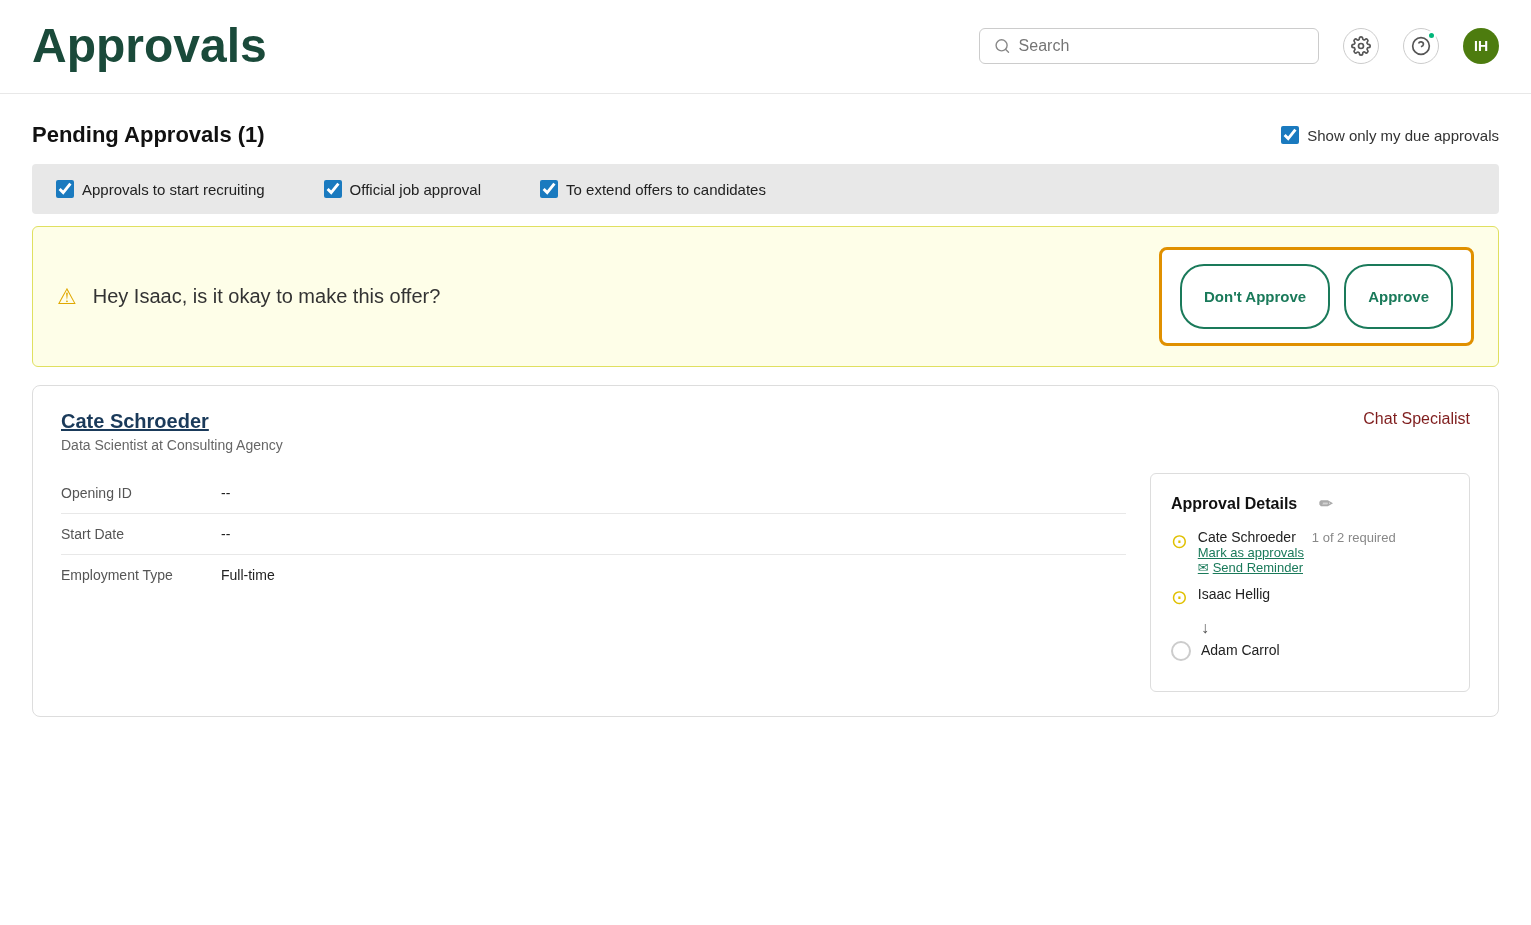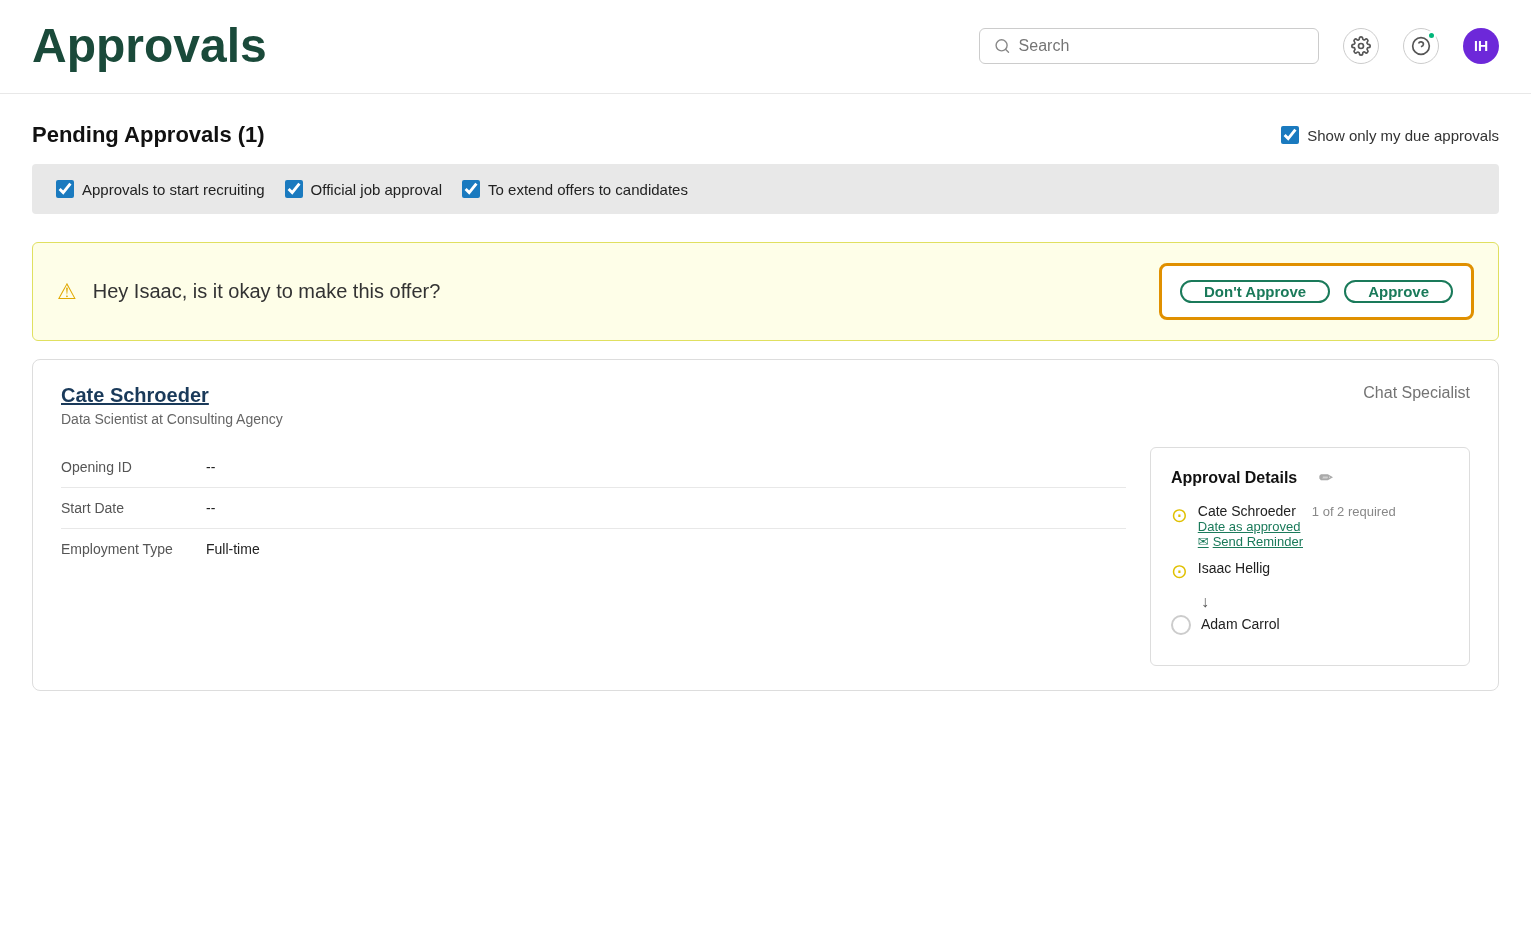--- a/index.html
+++ b/index.html
@@ -4,48 +4,48 @@
   <style>
     * { box-sizing: border-box; margin: 0; padding: 0; }
     body { font-family: -apple-system, BlinkMacSystemFont, 'Segoe UI', sans-serif; background: #fff; color: #222; }
 
     .header { display: flex; align-items: center; justify-content: space-between; padding: 18px 32px 20px 32px; border-bottom: 1px solid #e8e8e8; }
     .header-title { font-size: 48px; font-weight: 700; color: #1a4a3a; }
     .header-right { display: flex; align-items: center; gap: 24px; margin-left: 16px; }
     .search-box { display: flex; align-items: center; border: 1px solid #ccc; border-radius: 6px; padding: 8px 14px; gap: 8px; width: 340px; }
     .search-box input { border: none; outline: none; font-size: 16px; color: #888; width: 100%; background: transparent; }
     .icon-btn { width: 36px; height: 36px; border-radius: 50%; border: 1px solid #ccc; display: flex; align-items: center; justify-content: center; cursor: pointer; background: #fff; font-size: 18px; color: #555; position: relative; }
-    .avatar-btn { width: 36px; height: 36px; border-radius: 50%; background: #6d28d9; color: #fff; display: flex; align-items: center; justify-content: center; font-size: 14px; font-weight: 600; cursor: pointer; border: none; }
+    .avatar-btn { width: 36px; height: 36px; border-radius: 50%; background: #4d7c0f; color: #fff; display: flex; align-items: center; justify-content: center; font-size: 14px; font-weight: 600; cursor: pointer; border: none; }
     .notif-dot { position: absolute; top: 2px; right: 2px; width: 9px; height: 9px; background: #00b67a; border-radius: 50%; border: 2px solid #fff; }
 
     .main { padding: 28px 32px; }
 
     .section-header { display: flex; align-items: center; justify-content: space-between; margin-bottom: 16px; }
     .section-title { font-size: 22px; font-weight: 700; color: #111; }
     .show-only-checkbox { display: flex; align-items: center; gap: 8px; font-size: 15px; color: #333; }
     .show-only-checkbox input[type=checkbox] { width: 18px; height: 18px; accent-color: #1a7abf; cursor: pointer; }
 
-    .filter-bar { background: #e8e8e8; border-radius: 4px; padding: 16px 24px; display: flex; align-items: center; gap: 20px; margin-bottom: 28px; }
+    .filter-bar { background: #e8e8e8; border-radius: 4px; padding: 16px 24px; display: flex; align-items: center; gap: 59px; margin-bottom: 12px; }
     .filter-item { display: flex; align-items: center; gap: 8px; font-size: 15px; color: #222; }
     .filter-item input[type=checkbox] { width: 18px; height: 18px; accent-color: #1a7abf; cursor: pointer; }
     .alert-icon { font-size: 22px; color: #e0a800; flex-shrink: 0; }
     .alert-text { font-size: 20px; color: #333; flex: 1; }
 
-    .btn-outline { border: 2px solid #1a7a5a; color: #1a7a5a; background: #fff; border-radius: 24px; padding: 1px 22px; font-size: 15px; font-weight: 600; cursor: pointer; text-align: center; }
+    .btn-outline { border: 2px solid #1a7a5a; color: #1a7a5a; background: #fff; border-radius: 24px; padding: 22px 22px; font-size: 15px; font-weight: 600; cursor: pointer; text-align: center; }
 
     .card { border: 1px solid #ddd; border-radius: 8px; padding: 24px 28px; margin-top: 18px; }
     .card-top { display: flex; align-items: flex-start; justify-content: space-between; margin-bottom: 20px; }
     .candidate-name { font-size: 20px; font-weight: 700; color: #1a3a5a; text-decoration: underline; cursor: pointer; }
     .candidate-sub { font-size: 14px; color: #666; margin-top: 4px; }
-    .job-title { font-size: 16px; color: #737373; }
+    .job-title { font-size: 16px; color: #7f1d1d; }
 
     .card-body { display: flex; gap: 24px; }
     .card-left { flex: 1; }
     .card-right { width: 320px; border: 1px solid #ddd; border-radius: 6px; padding: 20px; }
-    .info-row { display: flex; align-items: flex-start; padding: 12px 0; border-bottom: 1px solid #e8e8e8; gap: 5px; }
+    .info-row { display: flex; align-items: flex-start; padding: 12px 0; border-bottom: 1px solid #e8e8e8; gap: 20px; }
     .info-row:last-child { border-bottom: none; }
     .info-label { width: 140px; color: #555; font-size: 14px; flex-shrink: 0; }
     .info-value { color: #222; font-size: 14px; }
 
     .meta-row { display: flex; gap: 40px; margin-bottom: 20px; padding-bottom: 16px; border-bottom: 1px solid #e8e8e8; }
     .meta-item { display: flex; flex-direction: column; gap: 8px; }
     .meta-key { color: #555; font-size: 14px; }
     .meta-val { color: #222; font-size: 14px; }
 
     .approval-details-title { font-size: 16px; font-weight: 700; color: #111; display: flex; align-items: center; gap: 22px; margin-bottom: 16px; }
@@ -158,21 +158,21 @@
           <span style="cursor:pointer; color:#aaa; font-size:16px;">✏</span>
         </div>
 
         <div class="approval-person">
           <span style="font-size:20px; color:#e0c000;">⊙</span>
           <div class="person-info">
             <div style="display:flex; align-items:center; gap:8px;">
               <span class="person-name">Cate Schroeder</span>
               <span class="person-required">1 of 2 required</span>
             </div>
-            <a class="link-text">Date as approved</a>
+            <a class="link-text">Mark as approvals</a>
             <span class="link-text-email">
               <span>✉</span>
               <span>Send Reminder</span>
             </span>
           </div>
         </div>
 
         <div class="approval-person">
           <span style="font-size:20px; color:#e0c000;">⊙</span>
           <div class="person-info">

